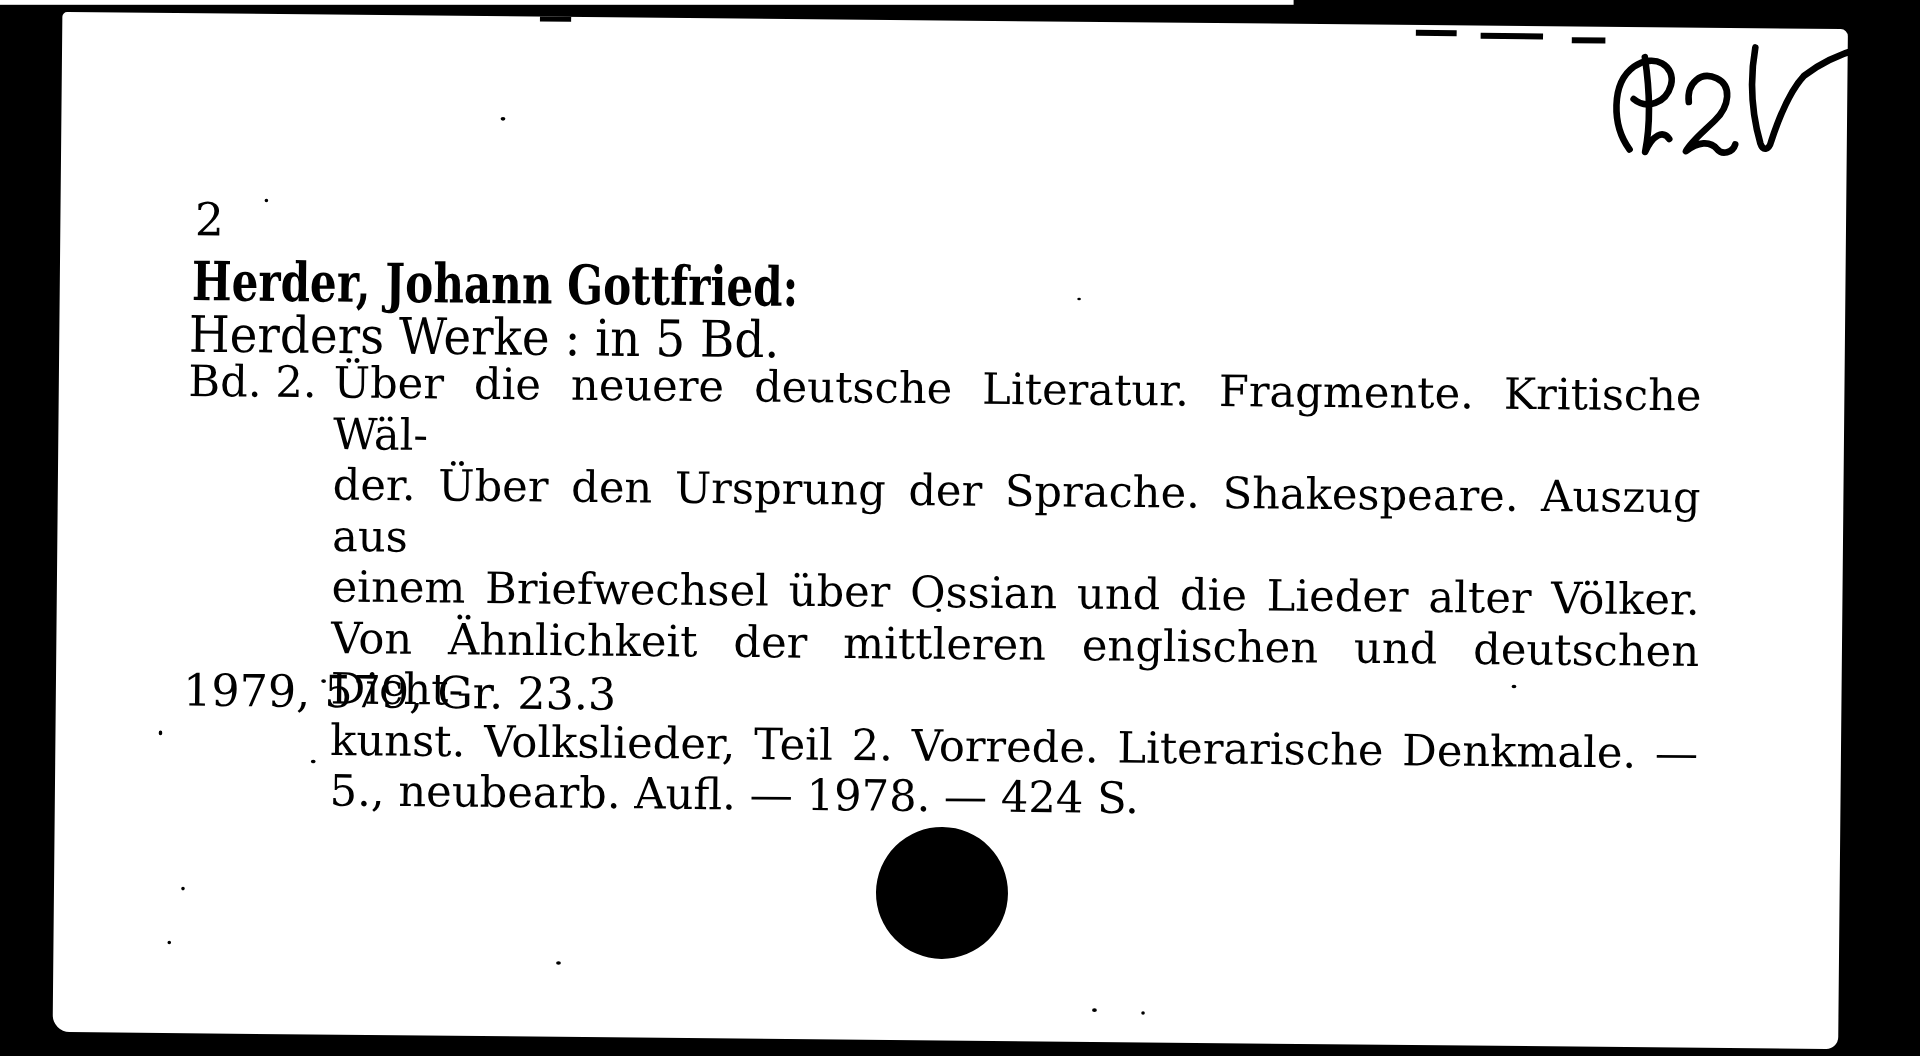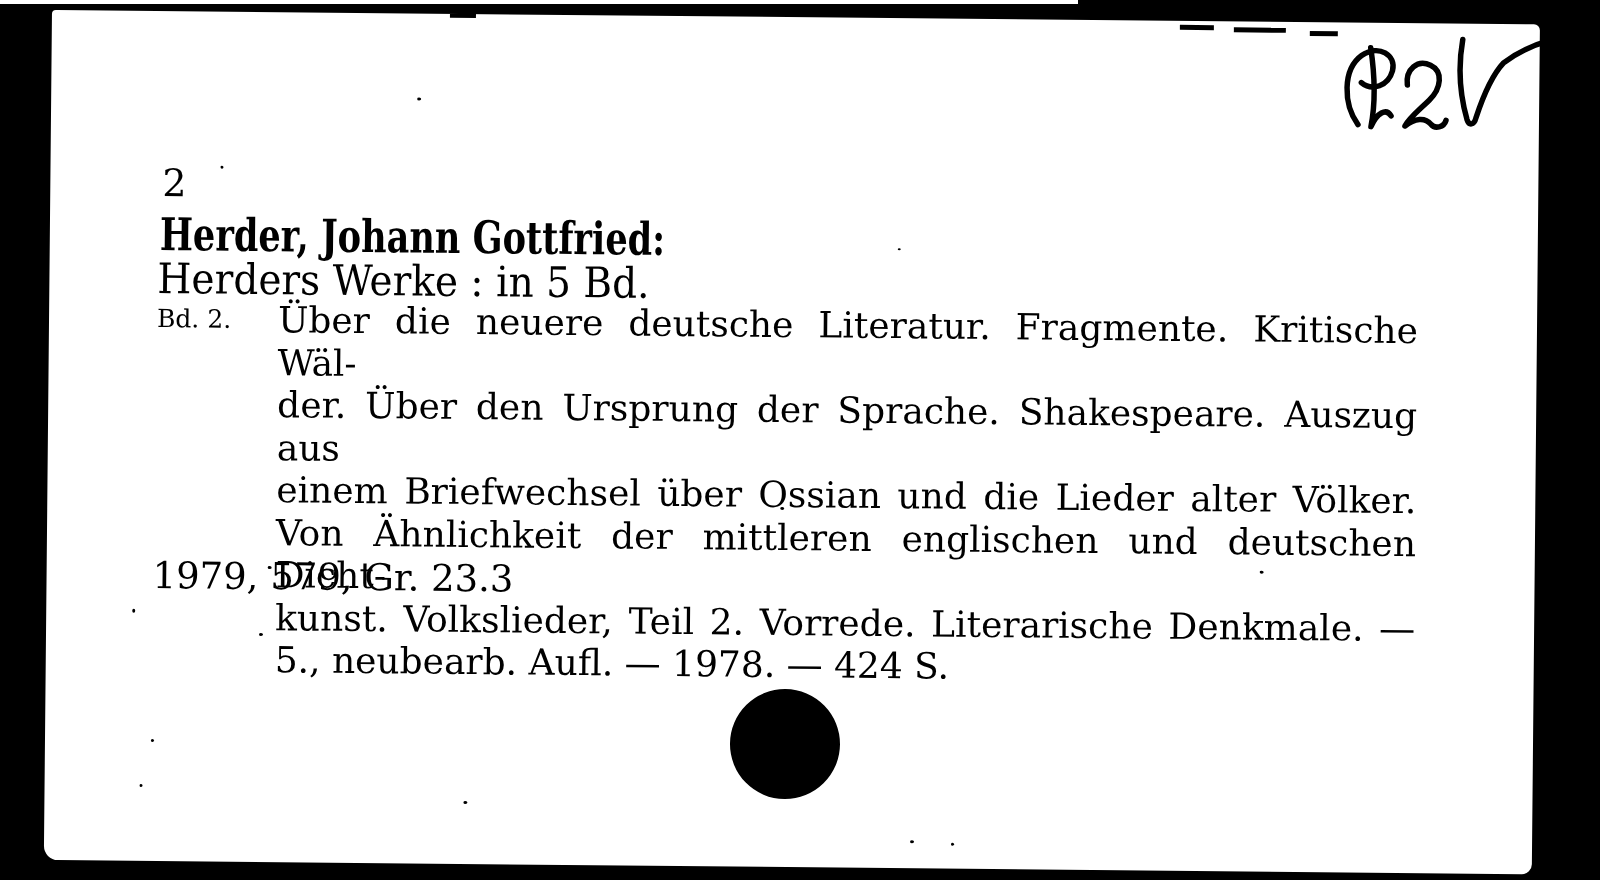--- a/index.html
+++ b/index.html
@@ -43,21 +43,21 @@
     white-space: nowrap;
     transform: scaleX(0.93); transform-origin: 0 0;
   }
   .body-block {
     position: absolute; left: 229px; top: 287px;
     width: 1140px;
     font-size: 36px; line-height: 42.5px;
   }
   .vol-label {
     position: absolute; left: -121px; top: 0;
-    font-size: 25px; white-space: nowrap;
+    font-size: 36px; white-space: nowrap;
   }
   .body-line {
     text-align: justify;
     text-align-last: justify;
     white-space: normal;
   }
   .body-line.last {
     text-align-last: left;
   }
   .accession {

